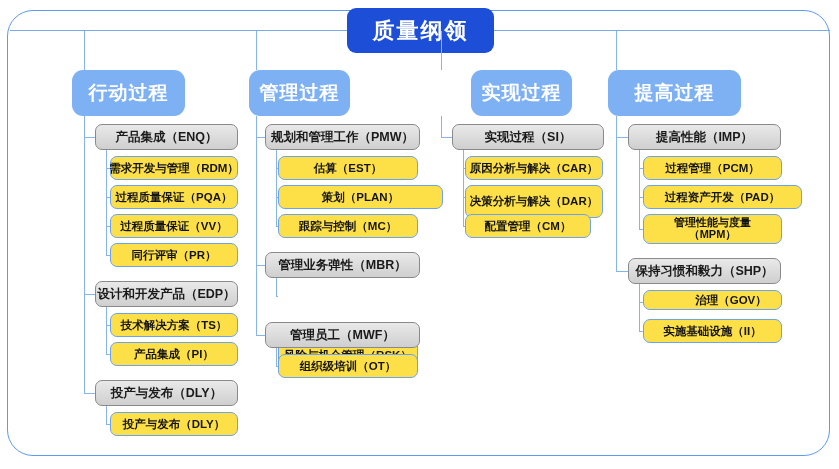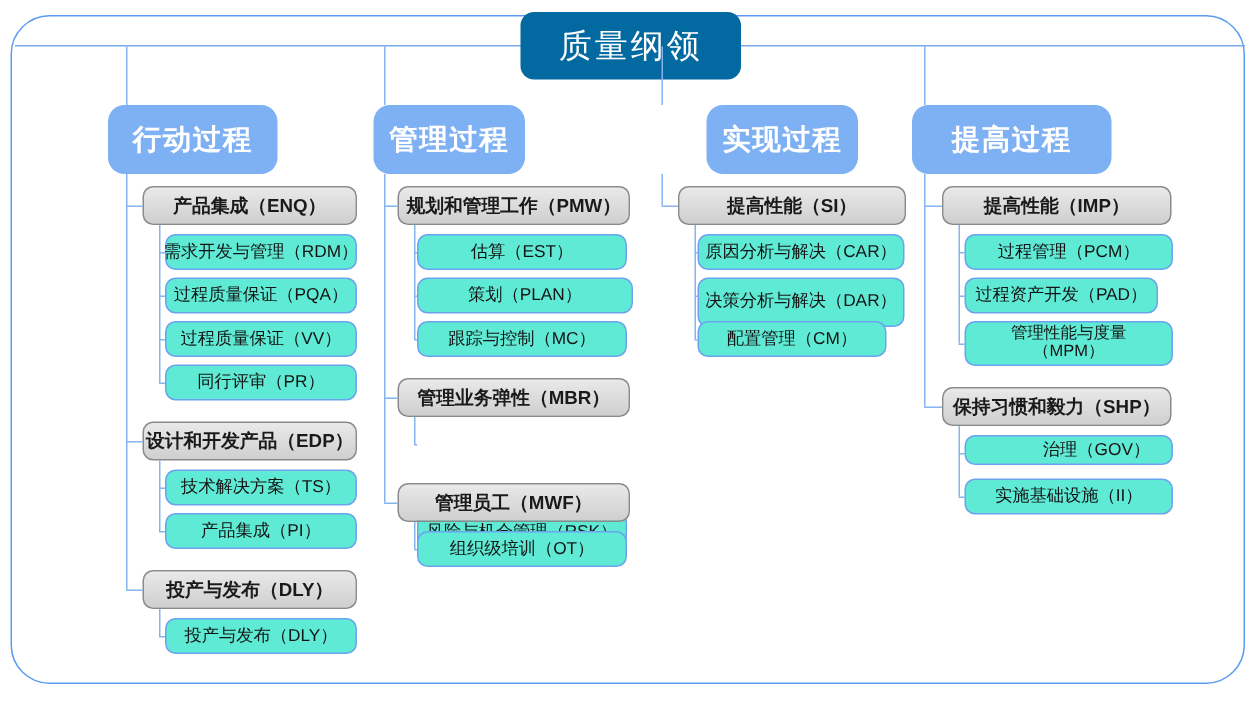--- a/index.html
+++ b/index.html
@@ -19,23 +19,23 @@
 
   
   .spine{
     position:absolute;left:10px;top:30px;width:820px;height:1.4px;
     background:#7aa9e8;
   }
 
   
   .title-box{
     position:absolute;left:347px;top:8px;width:147px;height:45px;
-    background:#0369a1;border-radius:9px;
+    background:#1d4ed8;border-radius:9px;
     display:flex;align-items:center;justify-content:center;
-    color:#ffffff;font-size:22px;font-weight:normal;letter-spacing:2px;
+    color:#ffffff;font-size:22px;font-weight:bold;letter-spacing:2px;
   }
 
   
   .col-head{
     position:absolute;height:46px;
     background:#7eb0f4;border-radius:11px;
     display:flex;align-items:center;justify-content:center;
     color:#ffffff;font-size:19px;font-weight:bold;letter-spacing:1px;
   }
 
@@ -49,23 +49,23 @@
     background:linear-gradient(#e9e9e9,#cfcfcf);
     border:1.3px solid #8a8a8a;border-radius:7px;
     display:flex;align-items:center;justify-content:center;
     color:#1a1a1a;font-size:12.5px;font-weight:bold;
     box-sizing:border-box;white-space:nowrap;
   }
 
   
   .leaf-box{
     position:absolute;height:24px;
-    background:#5eead4;border:1.2px solid #6ba3ef;border-radius:7px;
+    background:#fde047;border:1.2px solid #6ba3ef;border-radius:7px;
     display:flex;align-items:center;justify-content:center;
-    color:#141414;font-size:11.5px;font-weight:normal;
+    color:#141414;font-size:11.5px;font-weight:bold;
     box-sizing:border-box;white-space:nowrap;text-align:center;
     line-height:1.05;
   }
   .leaf-box.two-line{height:30px;font-size:11px;}
 </style>
 </head>
 <body>
 
 <div id="canvas">
 
@@ -100,55 +100,55 @@
       <div class="leaf-box" style="left: 110px; top: 412px; width: 128px; height: 24px;">投产与发布（DLY）</div>
       <div class="hline" style="left: 106px; top: 424px; width: 4px;"></div>
       <div class="vline" style="left: 106px; top: 406px; height: 18px;"></div>
       <div class="vline" style="left: 84px; top: 116px; height: 277px;"></div>
       <div class="col-head" style="left: 249px; top: 70px; width: 101px;">管理过程</div>
       <div class="vline" style="left: 256px; top: 31px; height: 39px;"></div>
       <div class="group-box" style="left: 265px; top: 124px; width: 155px;">规划和管理工作（PMW）</div>
       <div class="hline" style="left: 256px; top: 137px; width: 9px;"></div>
       <div class="leaf-box" style="left: 278px; top: 156px; width: 140px; height: 24px;">估算（EST）</div>
       <div class="hline" style="left: 276px; top: 168px; width: 2px;"></div>
-      <div class="leaf-box" style="left: 278px; top: 185px; width: 144px; height: 24px;">策划（PLAN）</div>
+      <div class="leaf-box" style="left: 278px; top: 185px; width: 165px; height: 24px;">策划（PLAN）</div>
       <div class="hline" style="left: 276px; top: 197px; width: 2px;"></div>
       <div class="leaf-box" style="left: 278px; top: 214px; width: 140px; height: 24px;">跟踪与控制（MC）</div>
       <div class="hline" style="left: 276px; top: 226px; width: 2px;"></div>
       <div class="vline" style="left: 276px; top: 150px; height: 76px;"></div>
       <div class="group-box" style="left: 265px; top: 252px; width: 155px;">管理业务弹性（MBR）</div>
       <div class="hline" style="left: 256px; top: 265px; width: 9px;"></div>
       <div class="leaf-box" style="left: 278px; top: 296px; width: 140px; height: 31px; margin-top: 44px;">风险与机会管理（RSK）</div>
       <div class="hline" style="left: 276px; top: 296px; width: 2px;"></div>
       <div class="vline" style="left: 276px; top: 278px; height: 18px;"></div>
       <div class="group-box" style="left: 265px; top: 322px; width: 155px;">管理员工（MWF）</div>
       <div class="hline" style="left: 256px; top: 335px; width: 9px;"></div>
       <div class="leaf-box" style="left: 278px; top: 354px; width: 140px; height: 24px;">组织级培训（OT）</div>
       <div class="hline" style="left: 276px; top: 366px; width: 2px;"></div>
       <div class="vline" style="left: 276px; top: 348px; height: 18px;"></div>
       <div class="vline" style="left: 256px; top: 116px; height: 219px;"></div>
       <div class="col-head" style="left: 434px; top: 70px; width: 101px; margin-left: 37px;">实现过程</div>
       <div class="vline" style="left: 441px; top: 31px; height: 39px;"></div>
-      <div class="group-box" style="left: 452px; top: 124px; width: 152px;">提高性能（SI）</div>
+      <div class="group-box" style="left: 452px; top: 124px; width: 152px;">实现过程（SI）</div>
       <div class="hline" style="left: 441px; top: 137px; width: 11px;"></div>
       <div class="leaf-box" style="left: 465px; top: 156px; width: 138px; height: 24px;">原因分析与解决（CAR）</div>
       <div class="hline" style="left: 463px; top: 168px; width: 2px;"></div>
       <div class="leaf-box" style="left: 465px; top: 185px; width: 138px; height: 33px;">决策分析与解决（DAR）</div>
       <div class="hline" style="left: 463px; top: 197px; width: 2px;"></div>
       <div class="leaf-box" style="left: 465px; top: 214px; width: 126px; height: 24px;">配置管理（CM）</div>
       <div class="hline" style="left: 463px; top: 226px; width: 2px;"></div>
       <div class="vline" style="left: 463px; top: 150px; height: 76px;"></div>
       <div class="vline" style="left: 441px; top: 116px; height: 21px;"></div>
       <div class="col-head" style="left: 608px; top: 70px; width: 133px;">提高过程</div>
       <div class="vline" style="left: 616px; top: 31px; height: 39px;"></div>
       <div class="group-box" style="left: 628px; top: 124px; width: 153px;">提高性能（IMP）</div>
       <div class="hline" style="left: 616px; top: 137px; width: 12px;"></div>
       <div class="leaf-box" style="left: 643px; top: 156px; width: 139px; height: 24px;">过程管理（PCM）</div>
       <div class="hline" style="left: 639px; top: 168px; width: 4px;"></div>
-      <div class="leaf-box" style="left: 643px; top: 185px; width: 129px; height: 24px;">过程资产开发（PAD）</div>
+      <div class="leaf-box" style="left: 643px; top: 185px; width: 159px; height: 24px;">过程资产开发（PAD）</div>
       <div class="hline" style="left: 639px; top: 197px; width: 4px;"></div>
       <div class="leaf-box two-line" style="left: 643px; top: 214px; width: 139px; height: 30px;">管理性能与度量<br>（MPM）</div>
       <div class="hline" style="left: 639px; top: 229px; width: 4px;"></div>
       <div class="vline" style="left: 639px; top: 150px; height: 79px;"></div>
       <div class="group-box" style="left: 628px; top: 258px; width: 153px;">保持习惯和毅力（SHP）</div>
       <div class="hline" style="left: 616px; top: 271px; width: 12px;"></div>
       <div class="leaf-box" style="left: 643px; top: 290px; width: 139px; height: 20px; padding-left: 37px;">治理（GOV）</div>
       <div class="hline" style="left: 639px; top: 302px; width: 4px;"></div>
       <div class="leaf-box" style="left: 643px; top: 319px; width: 139px; height: 24px;">实施基础设施（II）</div>
       <div class="hline" style="left: 639px; top: 331px; width: 4px;"></div>

